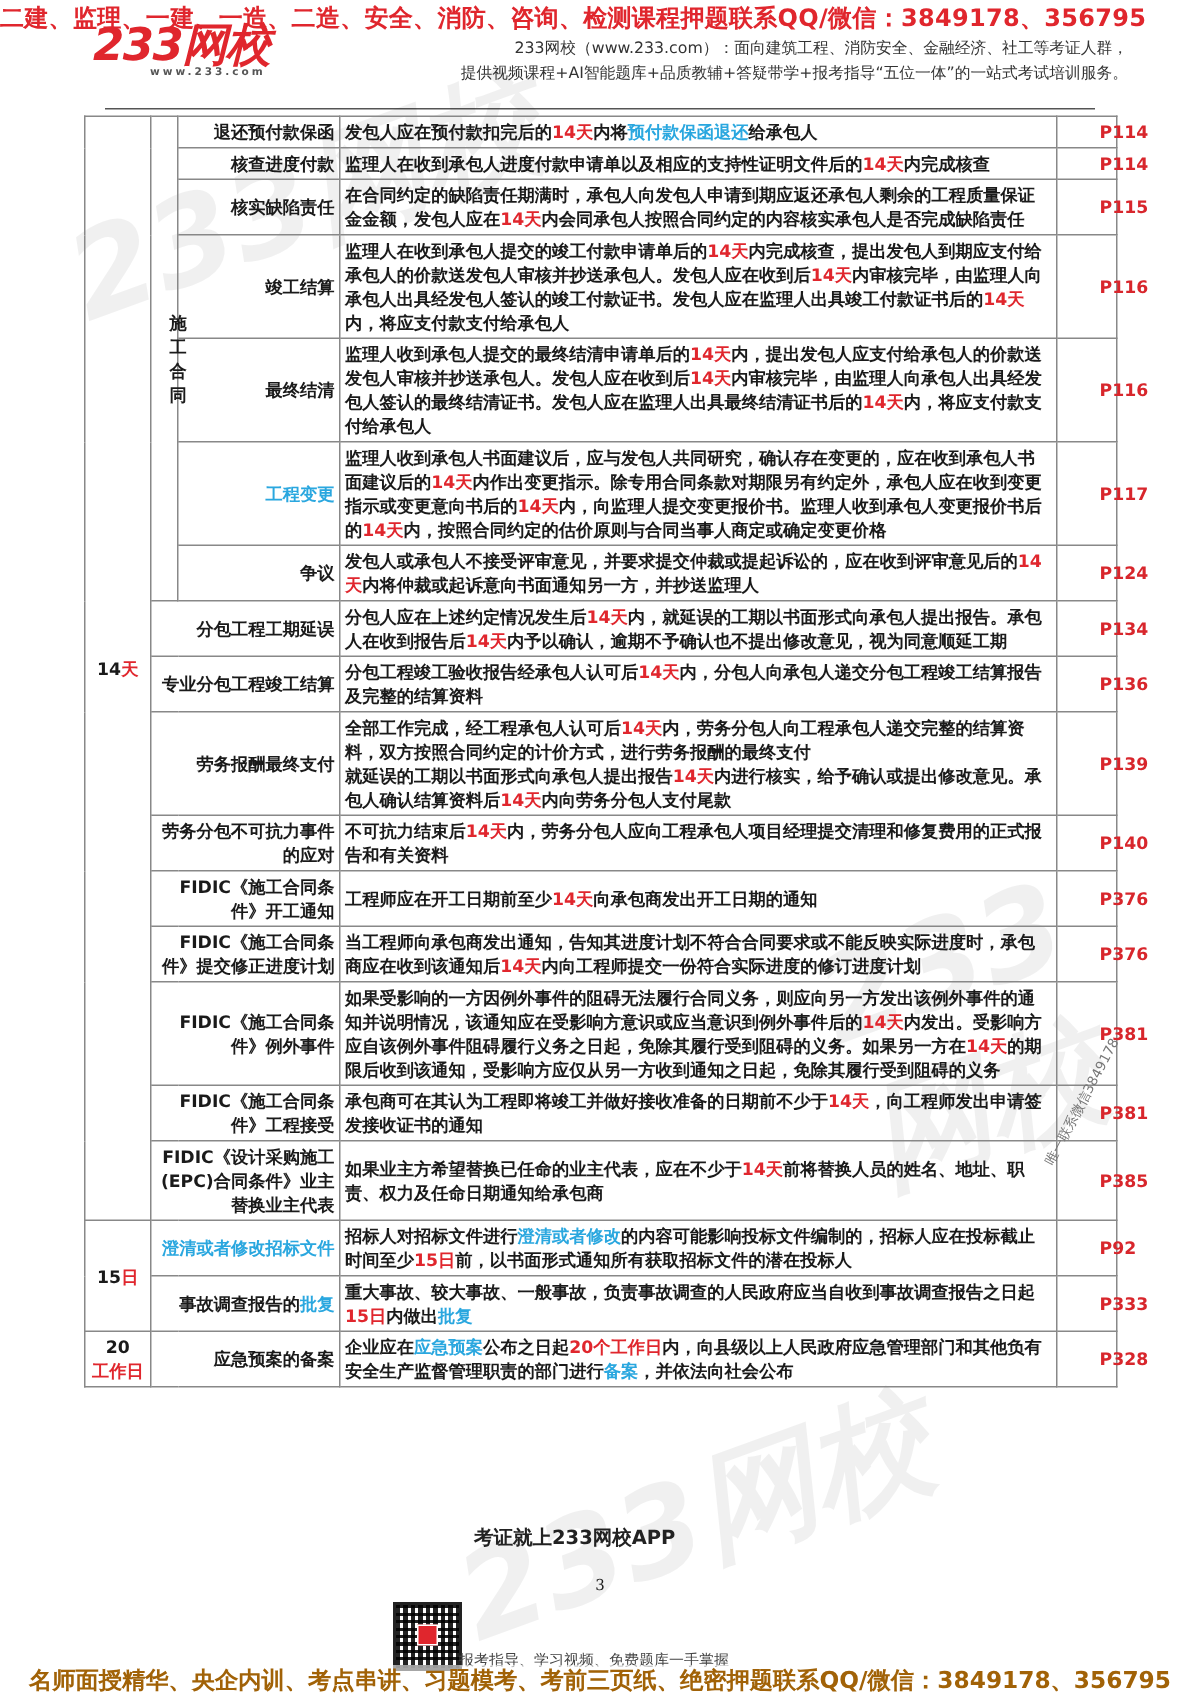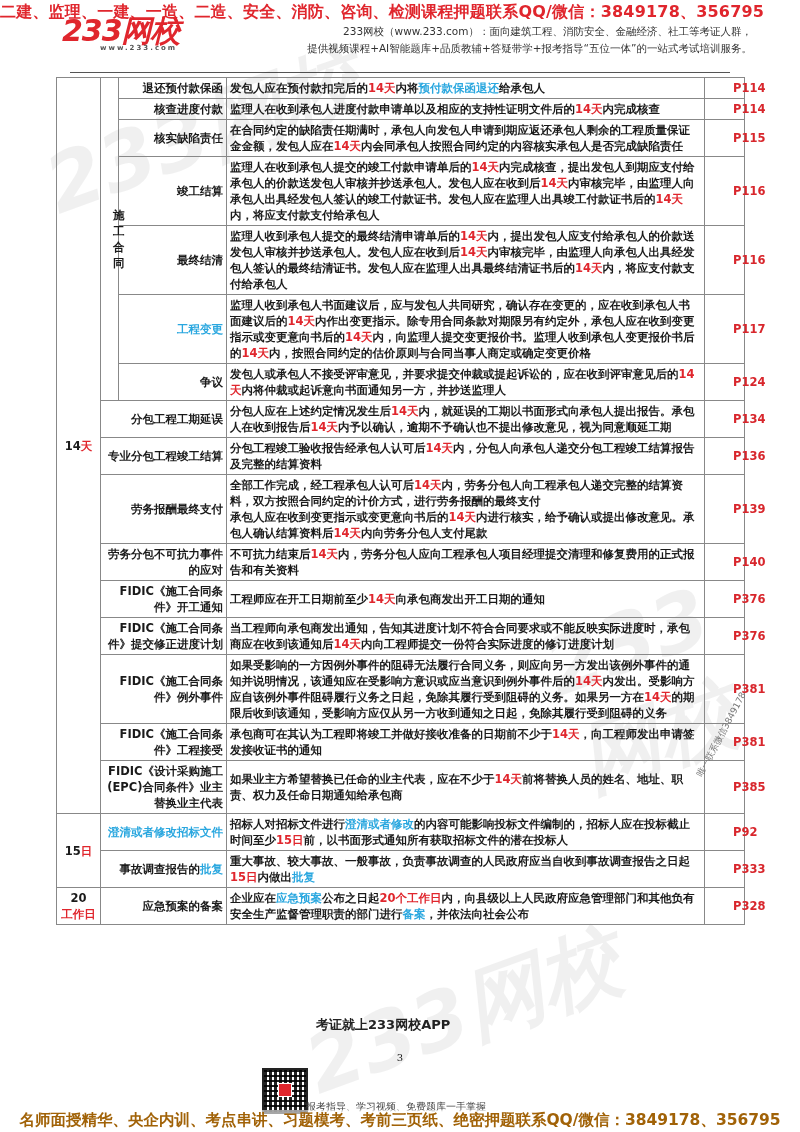--- a/index.html
+++ b/index.html
@@ -104,21 +104,21 @@
         <td class="content"><span>分包人应在上述约定情况发生后</span><span class="red">14天</span><span>内，就延误的工期以书面形式向承包人提出报告。承包人在收到报告后</span><span class="red">14天</span><span>内予以确认，逾期不予确认也不提出修改意见，视为同意顺延工期</span></td>
         <td class="page">P134</td>
       </tr>
       <tr>
         <td class="item" colspan="2"><span>专业分包工程竣工结算</span></td>
         <td class="content"><span>分包工程竣工验收报告经承包人认可后</span><span class="red">14天</span><span>内，分包人向承包人递交分包工程竣工结算报告及完整的结算资料</span></td>
         <td class="page">P136</td>
       </tr>
       <tr>
         <td class="item" colspan="2"><span>劳务报酬最终支付</span></td>
-        <td class="content"><span>全部工作完成，经工程承包人认可后</span><span class="red">14天</span><span>内，劳务分包人向工程承包人递交完整的结算资料，双方按照合同约定的计价方式，进行劳务报酬的最终支付</span><br><span>承包人应在收到变更指示或变更意向书后的</span><span class="red">14天</span><span>内进行核实，给予确认或提出修改意见。承包人确认结算资料后</span><span class="red">14天</span><span>内向劳务分包人支付尾款</span></td>
+        <td class="content"><span>全部工作完成，经工程承包人认可后</span><span class="red">14天</span><span>内，劳务分包人向工程承包人递交完整的结算资料，双方按照合同约定的计价方式，进行劳务报酬的最终支付</span><br><span>就延误的工期以书面形式向承包人提出报告</span><span class="red">14天</span><span>内进行核实，给予确认或提出修改意见。承包人确认结算资料后</span><span class="red">14天</span><span>内向劳务分包人支付尾款</span></td>
         <td class="page">P139</td>
       </tr>
       <tr>
         <td class="item" colspan="2"><span>劳务分包不可抗力事件的应对</span></td>
         <td class="content"><span>不可抗力结束后</span><span class="red">14天</span><span>内，劳务分包人应向工程承包人项目经理提交清理和修复费用的正式报告和有关资料</span></td>
         <td class="page">P140</td>
       </tr>
       <tr>
         <td class="item" colspan="2"><span>FIDIC《施工合同条件》开工通知</span></td>
         <td class="content"><span>工程师应在开工日期前至少</span><span class="red">14天</span><span>向承包商发出开工日期的通知</span></td>

